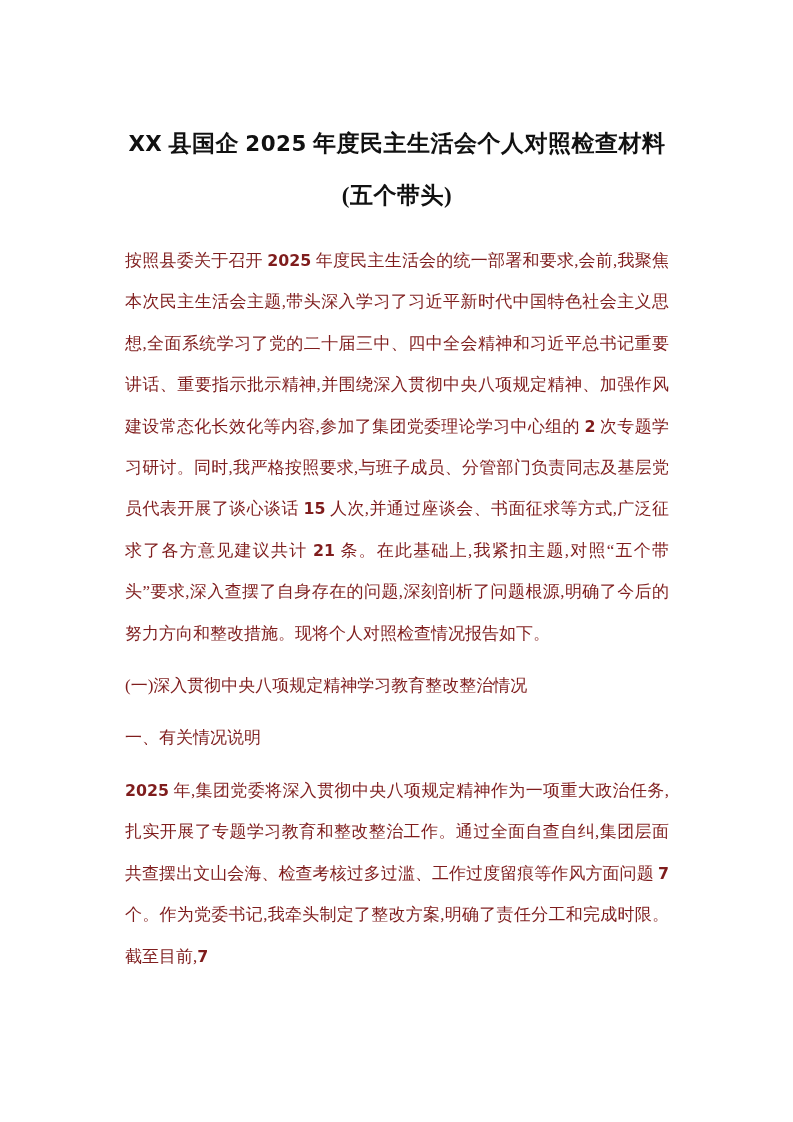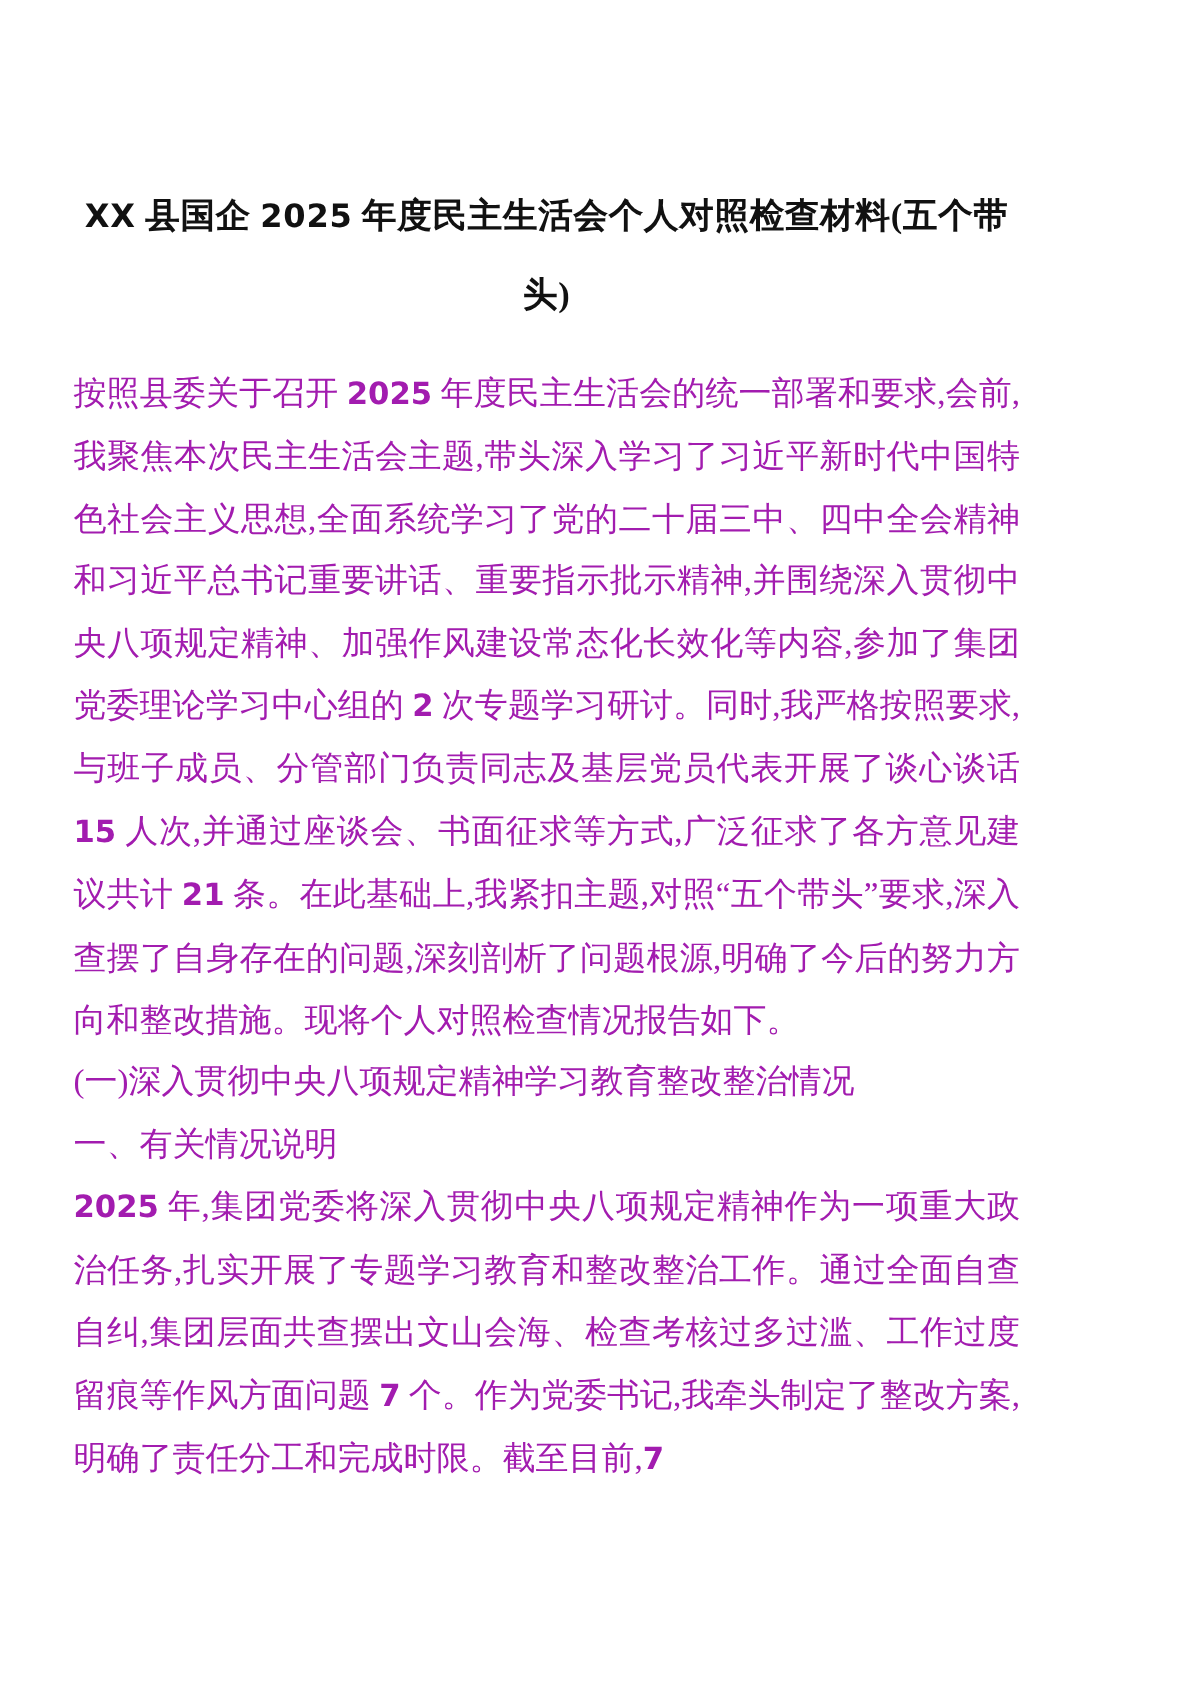--- a/index.html
+++ b/index.html
@@ -10,41 +10,41 @@
   body {
     width: 793px;
     height: 1122px;
     font-family: "Liberation Serif", "DejaVu Serif", serif;
     color: #1a1a1a;
   }
   .page {
     box-sizing: border-box;
     width: 793px;
     height: 1122px;
-    padding: 96px 113px 40px 49px;
+    padding: 96px 113px 40px 114px;
     overflow: hidden;
     background: #ffffff;
   }
   .title {
     margin: 22px 0 18px 0;
     font-size: 23px;
     line-height: 52px;
     font-weight: bold;
     text-align: center;
     color: #111111;
     letter-spacing: 0.5px;
   }
   .para {
-    margin: 0;
-    font-size: 22px;
+    margin: 11px;
+    font-size: 17px;
     line-height: 41.4px;
     text-align: justify;
     text-justify: inter-ideograph;
     word-break: break-all;
-    color: #a21caf;
+    color: #7f1d1d;
   }
   
   .latin {
     font-family: "DejaVu Sans", "Liberation Sans", sans-serif;
     font-weight: bold;
     font-size: 0.93em;
   }
 </style>
 </head>
 <body style="background: rgb(255, 255, 255); color: rgb(26, 26, 26);">

